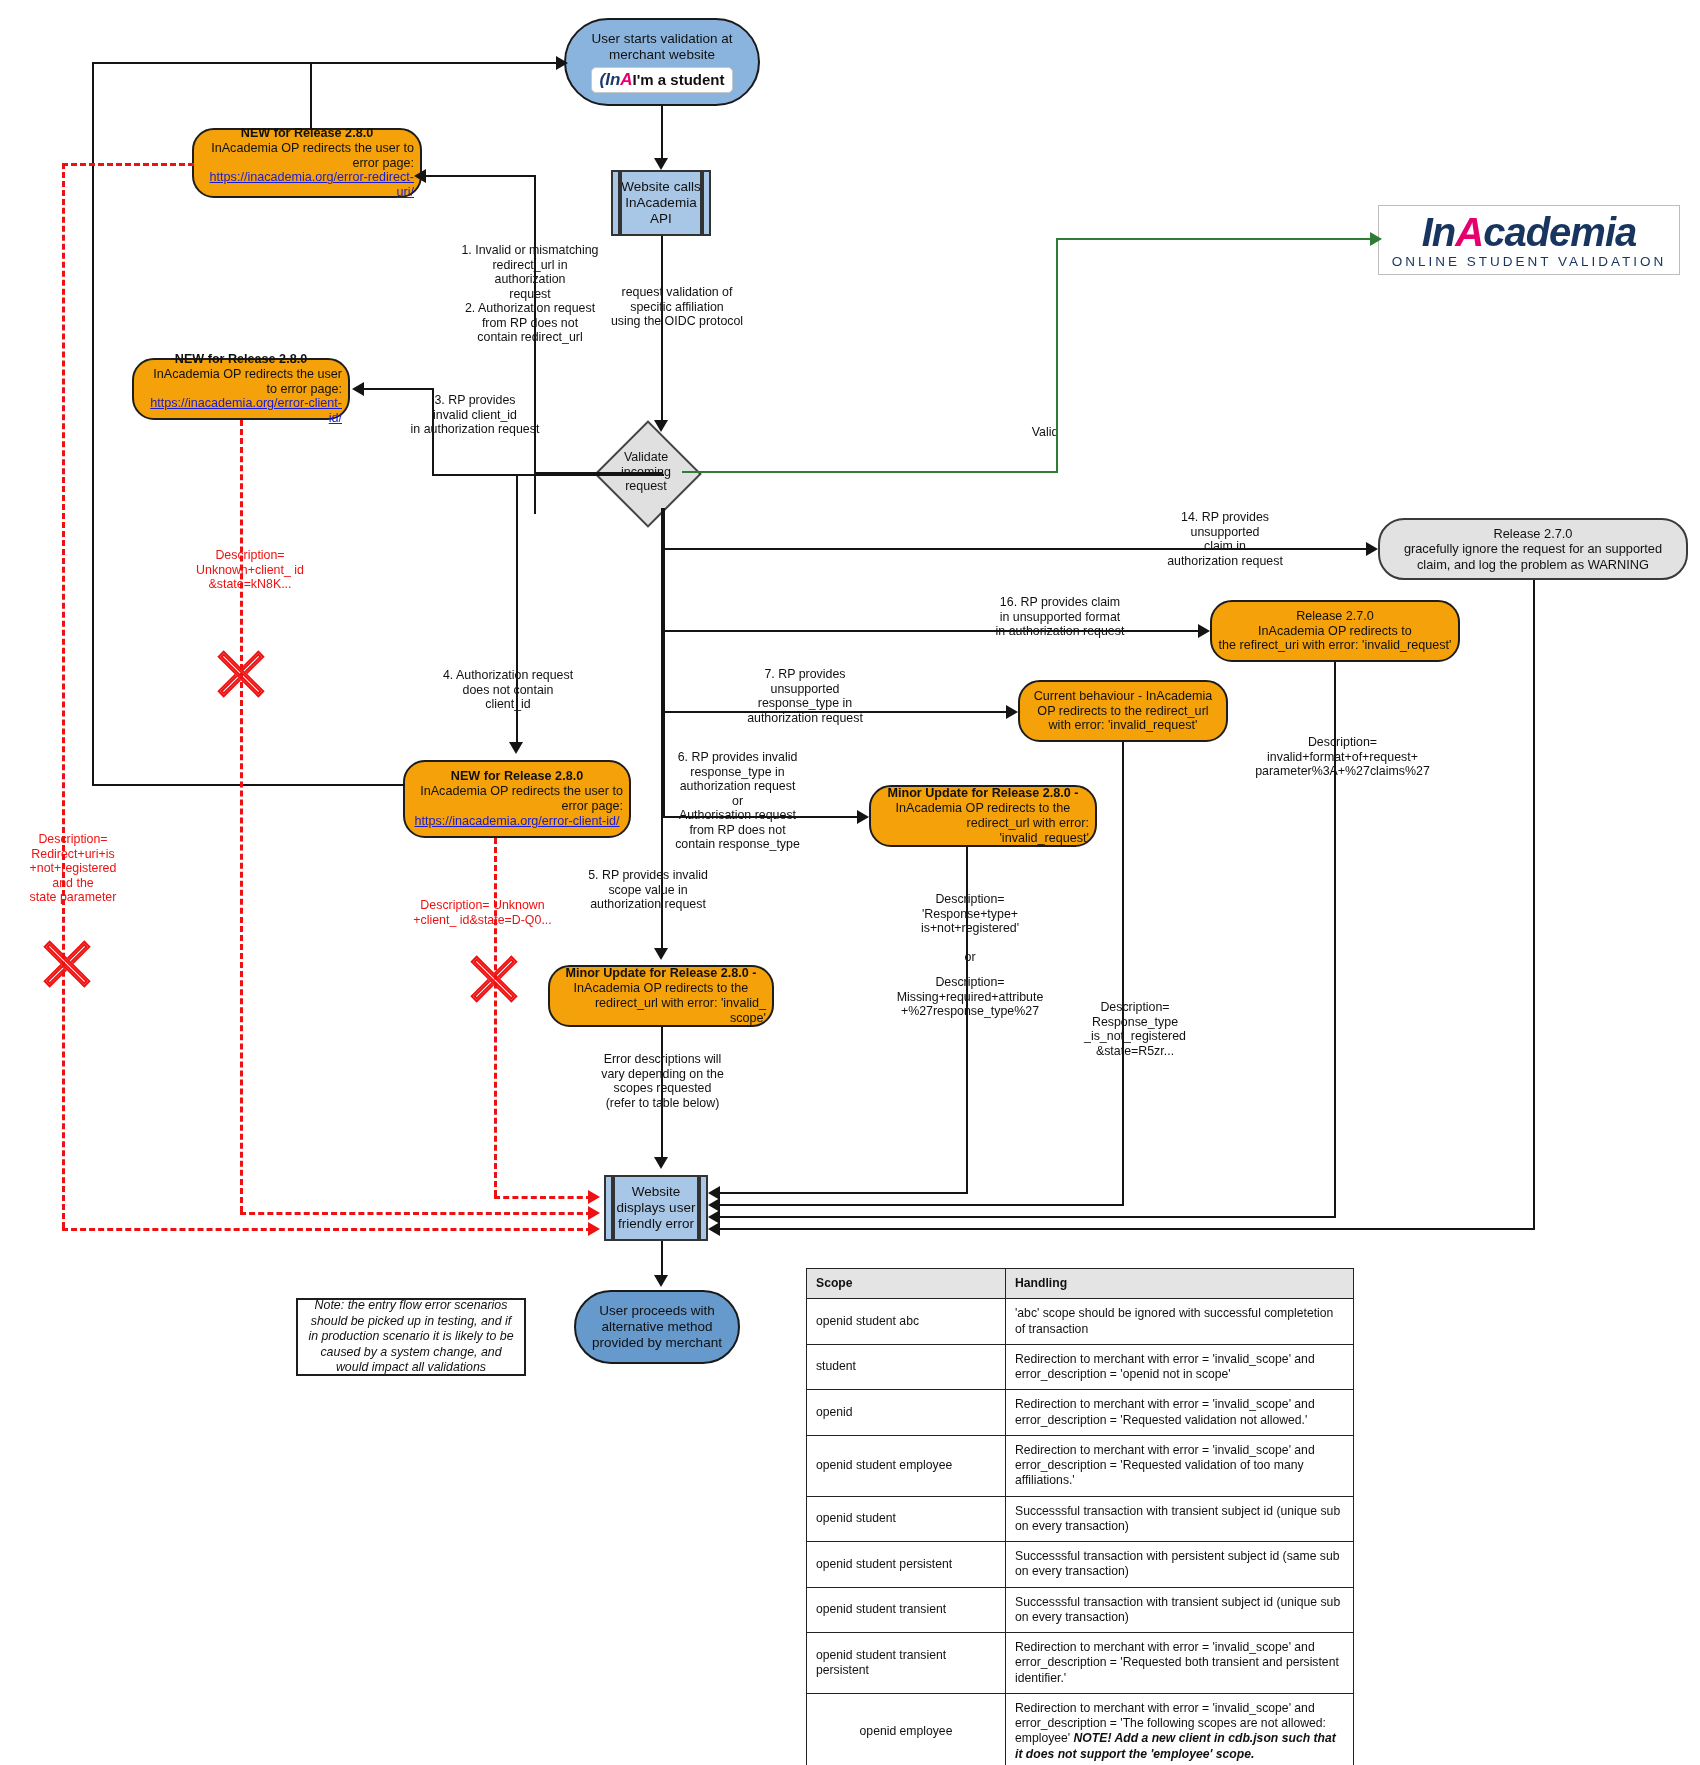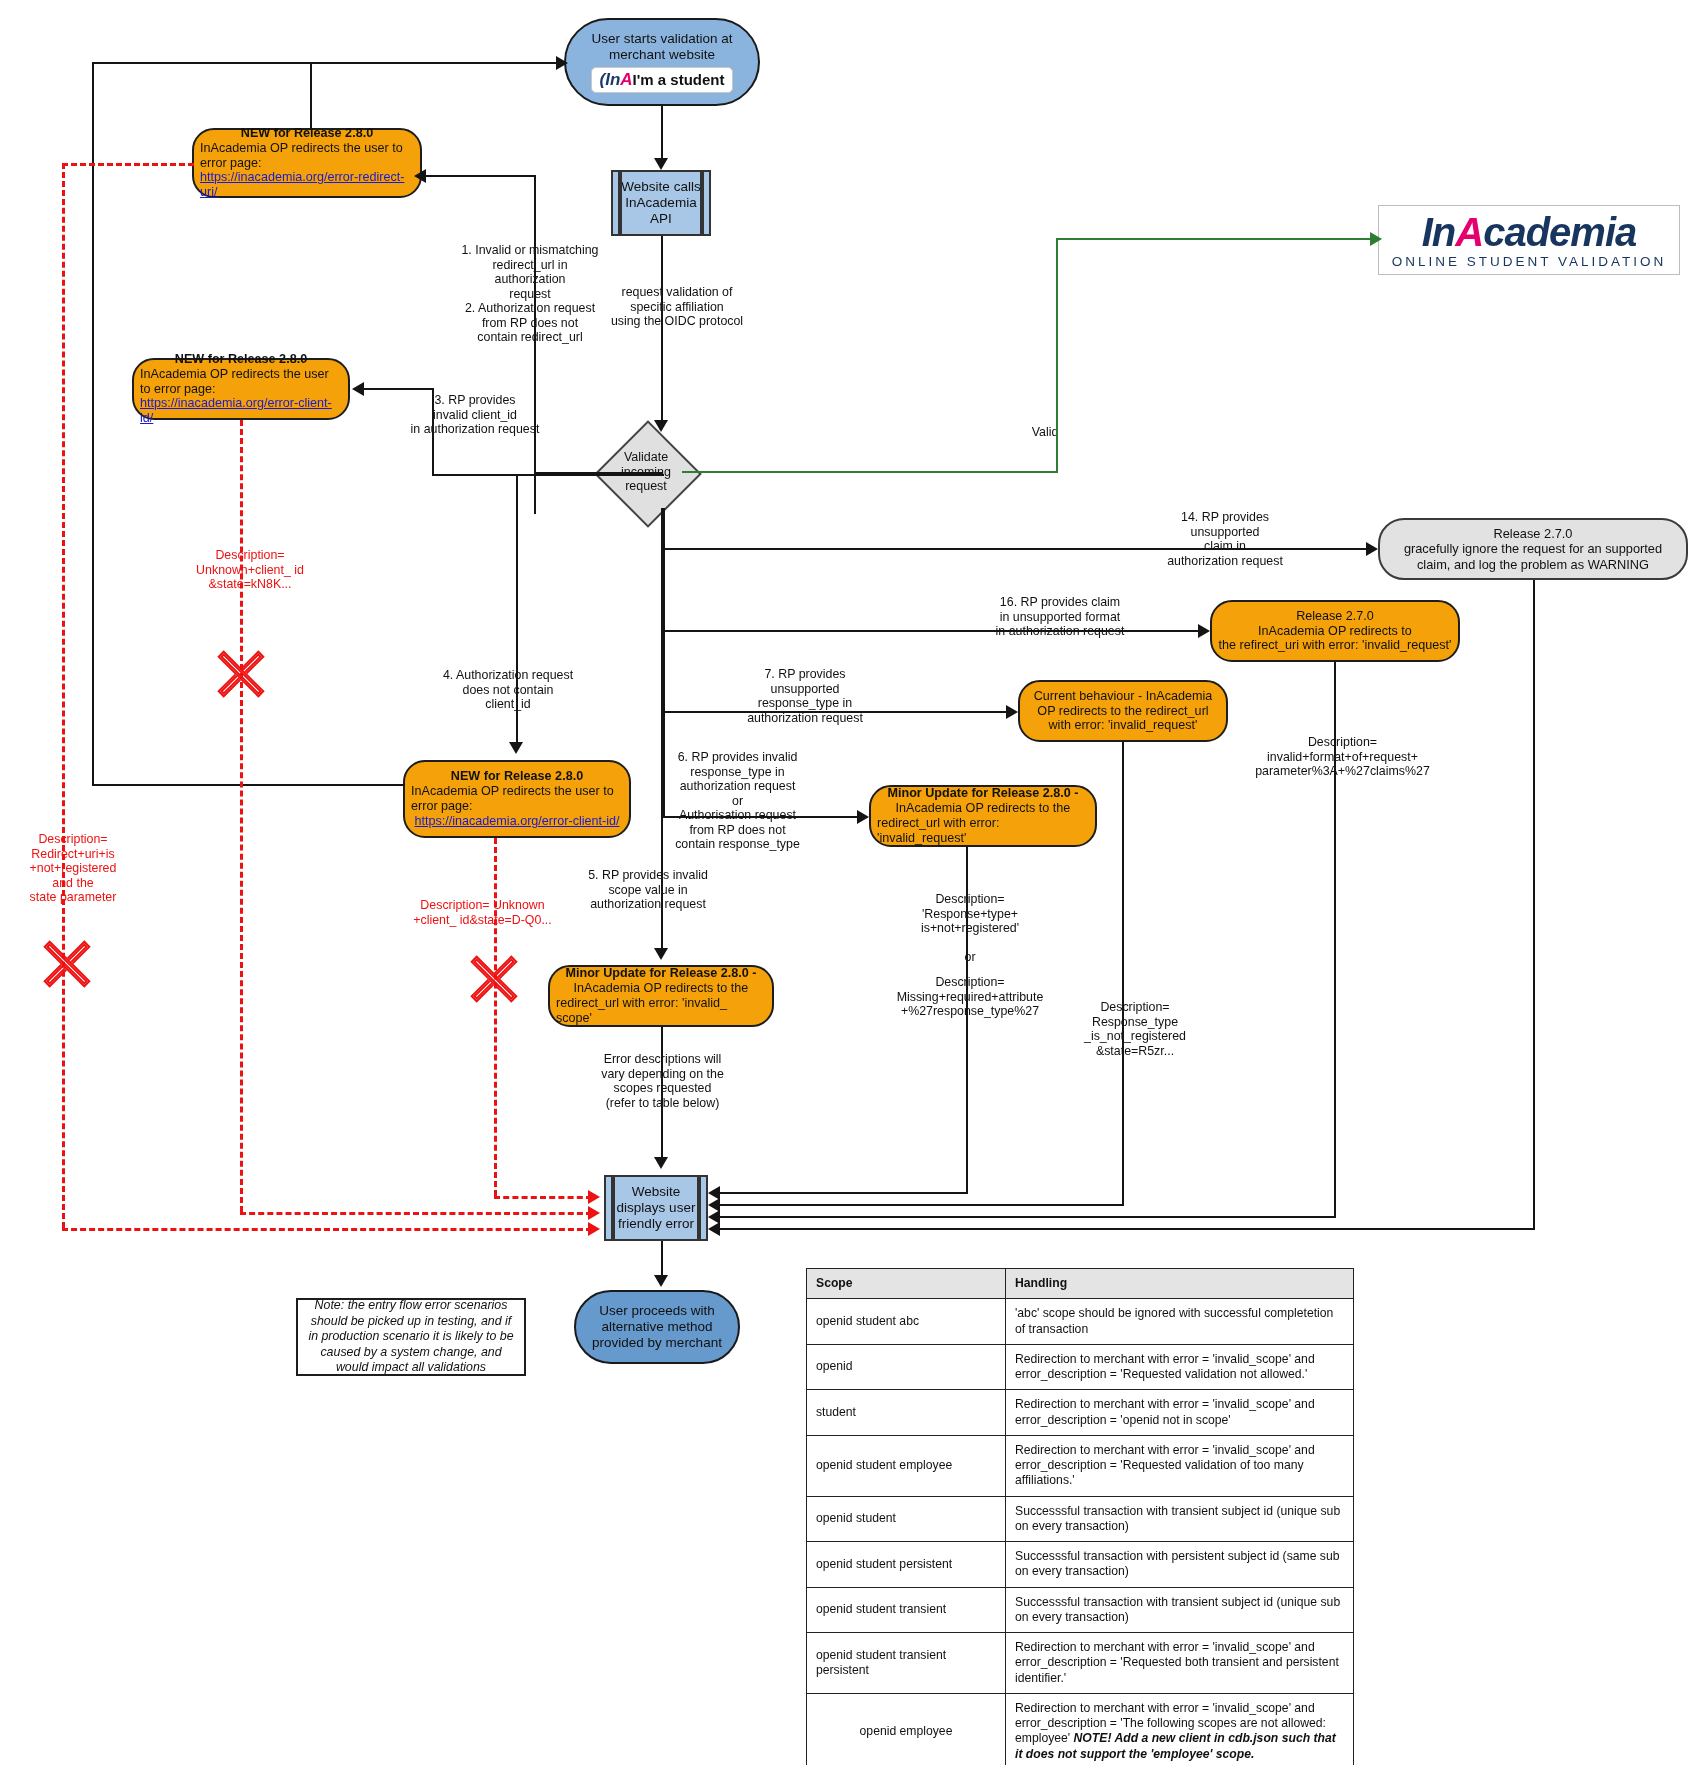--- a/index.html
+++ b/index.html
@@ -1,21 +1,21 @@
 <!DOCTYPE html>
 <html><head>
 <meta charset="utf-8">
 <style>
   html,body{margin:0;padding:0;background:#ffffff;}
   body{font-family:"Liberation Sans","DejaVu Sans",sans-serif;color:#1a1a1a;}
   #canvas{position:relative;width:1700px;height:1765px;overflow:hidden;background:#fff;}
 
   
   .node{position:absolute;box-sizing:border-box;display:flex;align-items:center;
-        justify-content:center;text-align:left;line-height:1.18;}
+        justify-content:center;text-align:right;line-height:1.18;}
 
   .term{background:#6699cc;border:2px solid #1a1a1a;border-radius:999px;
         color:#111;font-size:13.5px;flex-direction:column;}
   .term.start{background:#8ab4dd;}
 
   .proc{background:#a8c6e5;border:2px solid #333;font-size:13.5px;color:#111;}
   .proc::before,.proc::after{content:"";position:absolute;top:0;bottom:0;width:0;
         border-left:2px solid #333;border-right:2px solid #333;}
   .proc::before{left:5px;}
   .proc::after{right:5px;}
@@ -381,26 +381,26 @@
         <th>Scope</th>
         <th>Handling</th>
       </tr>
     </thead>
     <tbody>
       <tr>
         <td class="scope-cell">openid student abc</td>
         <td>'abc' scope should be ignored with successful completetion of transaction</td>
       </tr>
       <tr>
+        <td class="scope-cell">student</td>
+        <td>Redirection to merchant with error = 'invalid_scope' and error_description = 'openid not in scope'</td>
+      </tr>
+      <tr>
         <td class="scope-cell">openid</td>
         <td>Redirection to merchant with error = 'invalid_scope' and error_description = 'Requested validation not allowed.'</td>
-      </tr>
-      <tr>
-        <td class="scope-cell">student</td>
-        <td>Redirection to merchant with error = 'invalid_scope' and error_description = 'openid not in scope'</td>
       </tr>
       <tr>
         <td class="scope-cell">openid student employee</td>
         <td>Redirection to merchant with error = 'invalid_scope' and error_description = 'Requested validation of too many affiliations.'</td>
       </tr>
       <tr>
         <td class="scope-cell">openid student</td>
         <td>Successsful transaction with transient subject id (unique sub on every transaction)</td>
       </tr>
       <tr>

